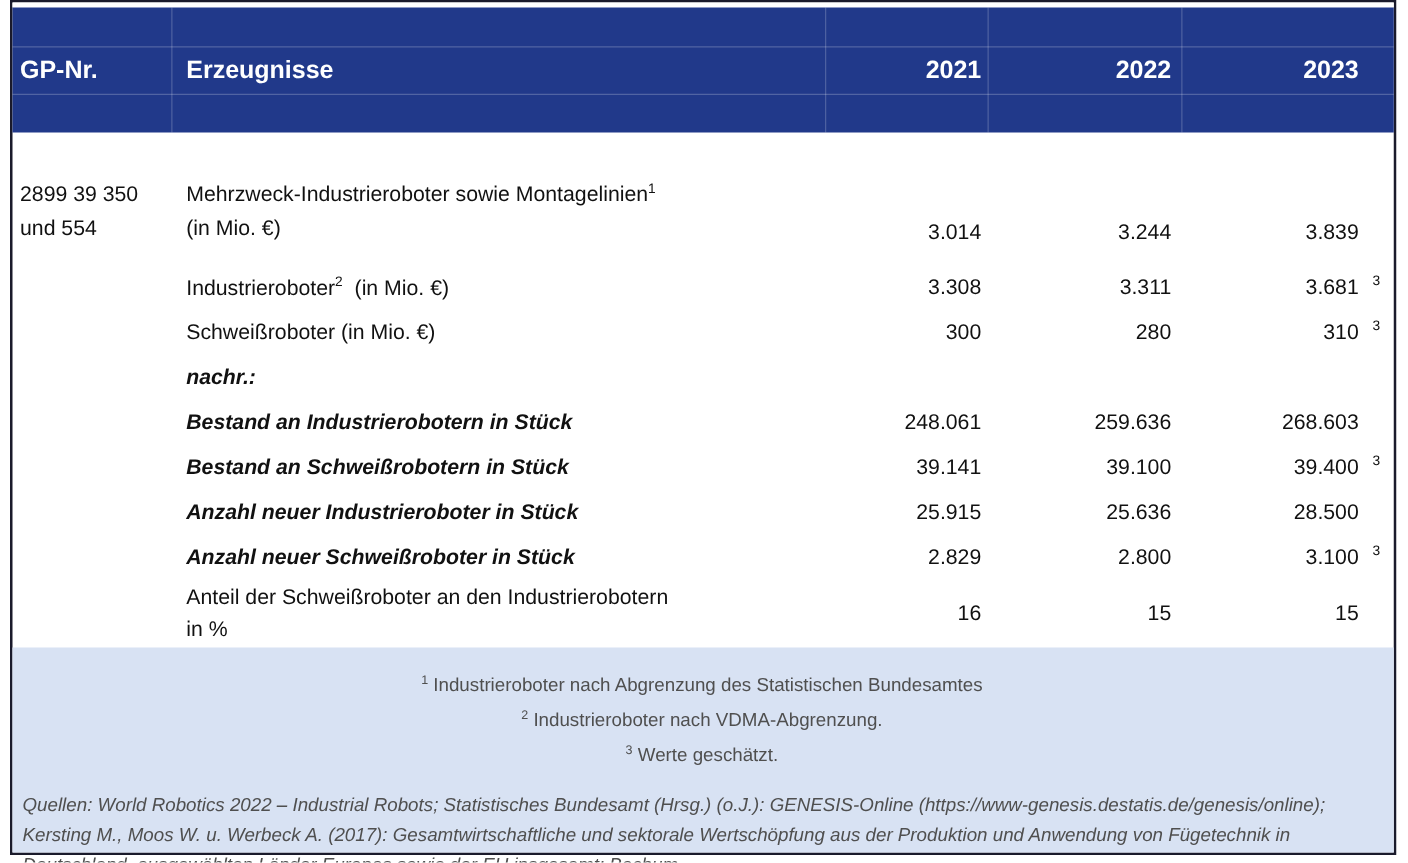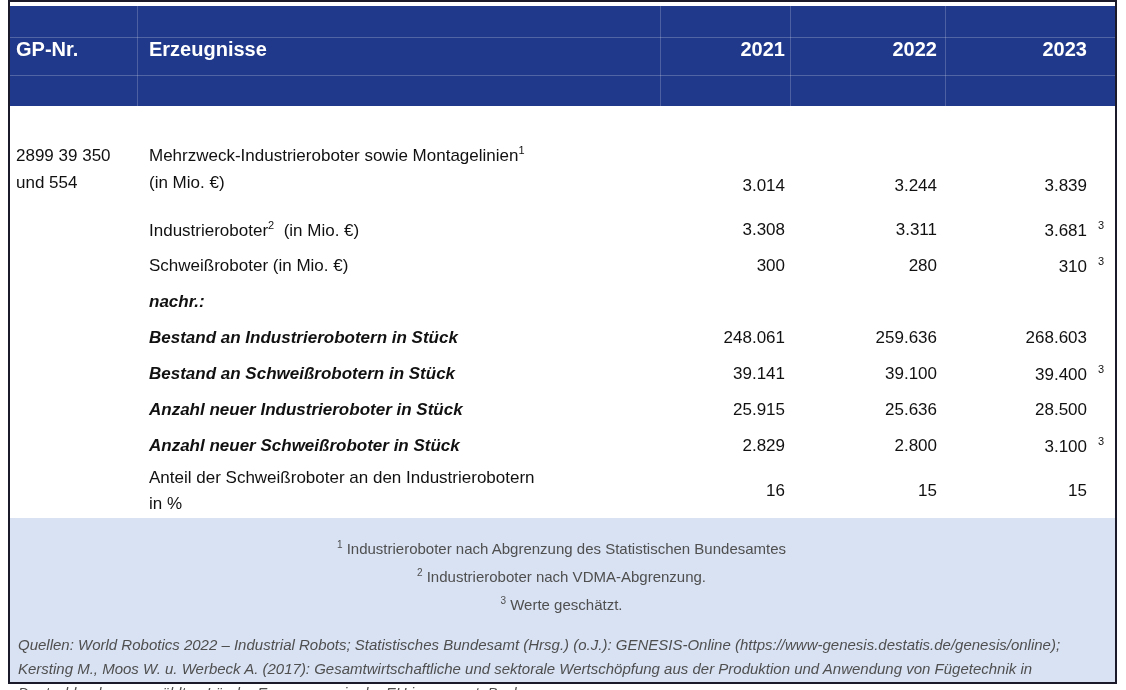--- a/index.html
+++ b/index.html
@@ -14,21 +14,21 @@
     border:2px solid #1a1a2b; background:#ffffff;
   }
   
   .head-gap { height:4px; background:#ffffff; }
   .thead {
     height:100px; background:#21398A; position:relative;
     color:#ffffff; font-weight:bold; font-size:20px;
   }
   .thead .band-top { height:31px; border-bottom:1px solid rgba(255,255,255,0.22); }
   .thead .band-mid { height:37px; border-bottom:1px solid rgba(255,255,255,0.22);
-    display:flex; }
+    display:flex; align-items:center; }
   .vline { position:absolute; top:0; bottom:0; width:1px; background:rgba(255,255,255,0.20); }
   
   .col-gp    { width:127px; box-sizing:border-box; padding-left:6px; flex:none; }
   .col-label { width:523px; box-sizing:border-box; padding-left:12px; flex:none; }
   .col-y1    { width:130px; box-sizing:border-box; padding-right:5px;  text-align:right; flex:none; }
   .col-y2    { width:155px; box-sizing:border-box; padding-right:8px;  text-align:right; flex:none; }
   .col-y3    { width:170px; box-sizing:border-box; padding-right:0;    text-align:right; flex:none; }
   .slot { display:inline-block; width:28px; text-align:center; }
   .slot sup { font-size:11px; line-height:1; }
   

